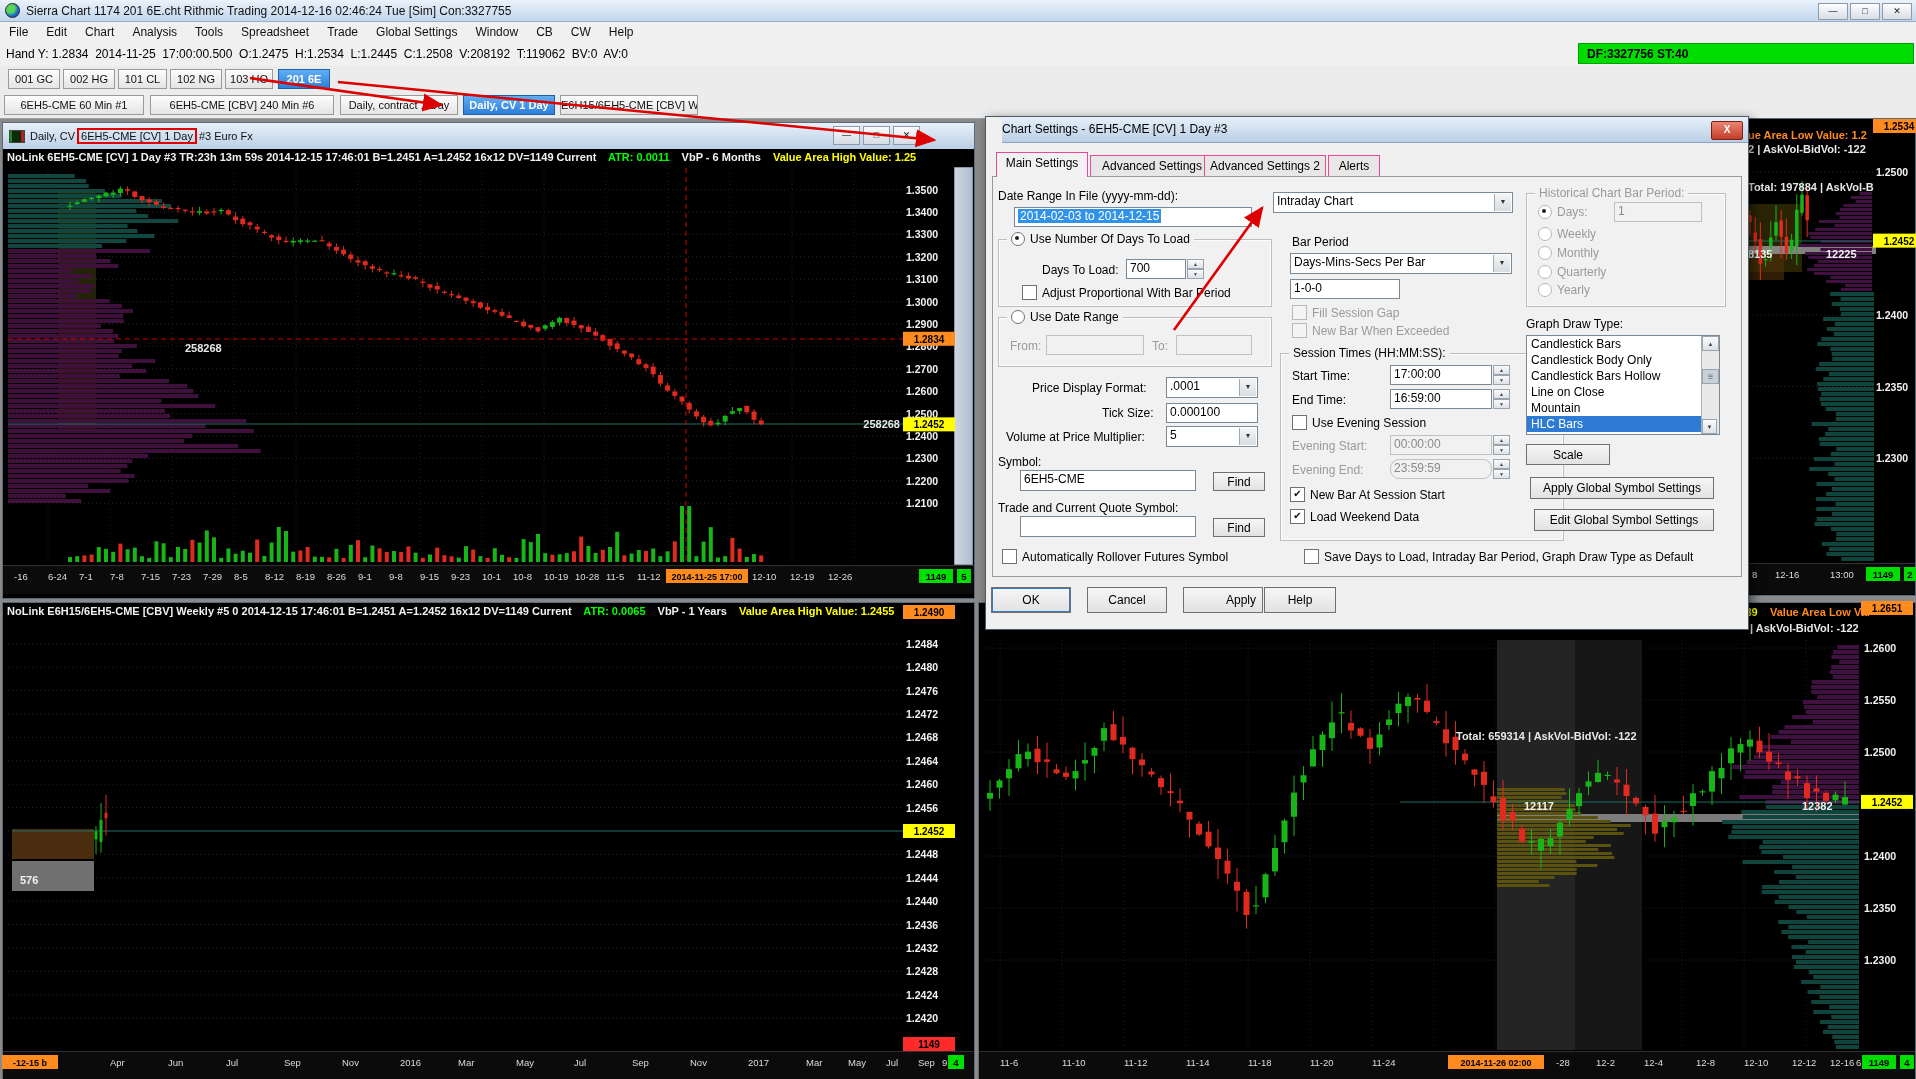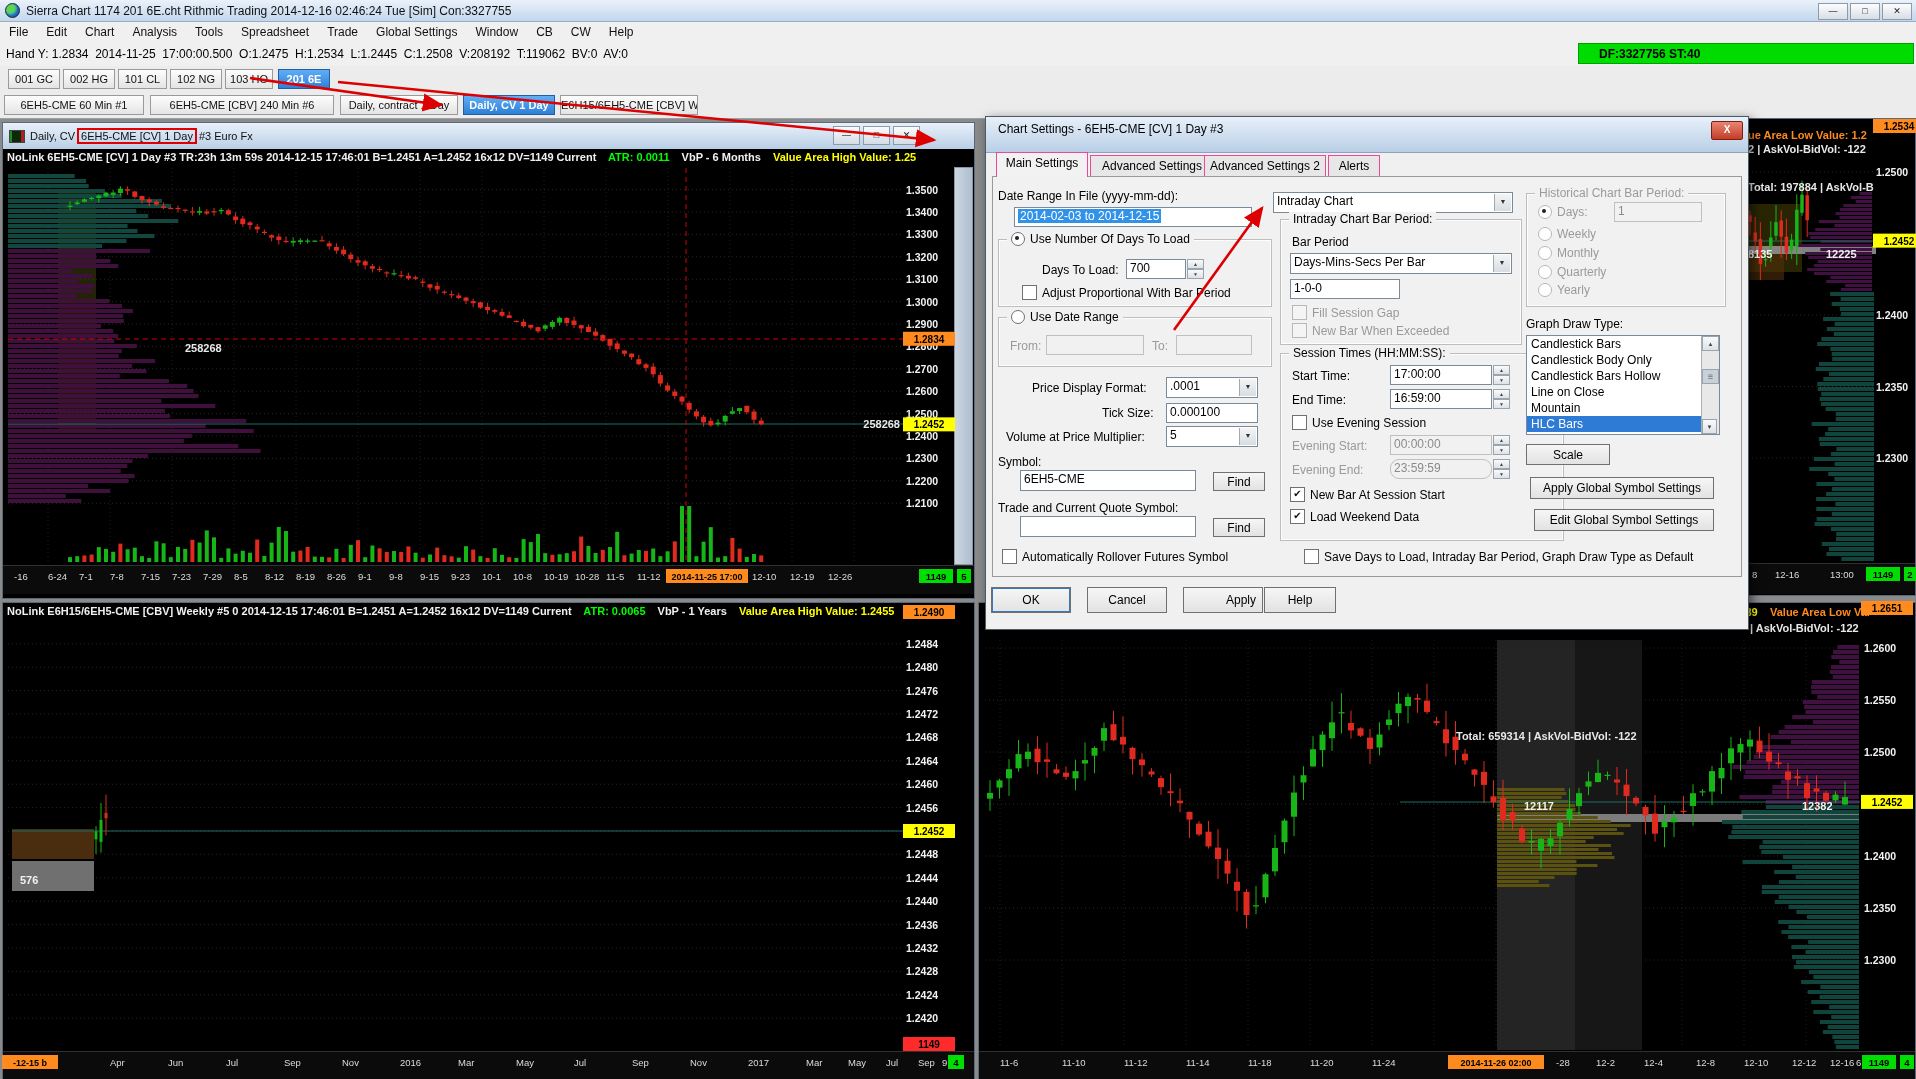--- a/index.html
+++ b/index.html
@@ -13,21 +13,21 @@
   .winctl{display:flex;gap:2px;position:absolute;right:4px;top:3px;}
   .winctl div{width:28px;height:15px;background:linear-gradient(#fdfdfd,#d8dee6);border:1px solid #8d9aa8;
      font-size:9px;line-height:14px;text-align:center;color:#222;}
   .menubar{left:0;top:22px;width:1916px;height:20px;background:#f0f0f0;border-bottom:1px solid #c8c8c8;
      display:flex;align-items:center;font-size:12px;color:#111;}
   .menubar span{padding:2px 9px;}
   .statusrow{left:0;top:42px;width:1916px;height:24px;background:#f0f0f0;border-bottom:1px solid #b8b8b8;
      font-size:12px;color:#000;}
   .statusrow .stxt{position:absolute;left:6px;top:5px;white-space:pre;}
   .dfbox{position:absolute;left:1578px;top:1px;width:336px;height:21px;background:#00dc00;border:1px solid #00a000;
-     font-size:12px;font-weight:bold;color:#000;line-height:20px;padding-left:20px;box-sizing:border-box;}
+     font-size:12px;font-weight:bold;color:#000;line-height:20px;padding-left:8px;box-sizing:border-box;}
   .tabrow{left:0;width:1916px;height:26px;background:#ececec;border-bottom:1px solid #9aa0a8;}
   .tab{position:absolute;top:3px;height:20px;background:linear-gradient(#fdfdfd,#e4e4e4);border:1px solid #9a9a9a;
      font-size:11px;color:#111;text-align:center;line-height:19px;box-sizing:border-box;white-space:nowrap;overflow:hidden;}
   .tab.active{background:linear-gradient(#62aef5,#2d7fd8);color:#fff;border-color:#1f5fa8;font-weight:bold;}
   
   .win{position:absolute;background:#000;border:1px solid #5a6a7a;box-sizing:border-box;}
   .cw-titlebar{position:absolute;left:0;top:0;right:0;height:26px;background:linear-gradient(#e8f0fa,#b9cfe6);
      border-bottom:1px solid #8ba4bd;font-size:11px;color:#111;display:flex;align-items:center;}
   .cw-icon{width:14px;height:11px;background:#0a2a0a;border:1px solid #444;margin:0 5px 0 6px;
      box-shadow:inset 2px 0 0 #1c8c1c, inset -3px 0 0 #b02020;}
@@ -40,22 +40,22 @@
   .chdr span{margin-right:9px;}
   .axisbar{position:absolute;left:0;right:0;background:#0b0b0b;border-top:1px solid #303030;}
   .vscroll{position:absolute;width:19px;background:linear-gradient(90deg,#cdd7e2,#aebdcd);border:1px solid #8898a8;box-sizing:border-box;}
   
   #charts-svg{position:absolute;left:0;top:0;z-index:5;pointer-events:none;}
   #anno-svg{position:absolute;left:0;top:0;z-index:30;pointer-events:none;}
   svg text{font-family:"Liberation Sans",sans-serif;}
   
   .dialog{position:absolute;left:985px;top:116px;width:762px;height:512px;background:#f0f0f0;
      border:1px solid #4a5a68;box-shadow:3px 3px 10px rgba(0,0,0,.55);z-index:10;font-size:12px;color:#000;}
-  .dlg-title{position:absolute;left:0;top:0;right:0;height:36px;background:linear-gradient(#e8f0fa,#b9cfe6);
-     border-bottom:1px solid #8ba4bd;font-size:12px;line-height:25px;padding-left:12px;box-sizing:border-box;}
+  .dlg-title{position:absolute;left:16px;top:0;right:0;height:26px;background:linear-gradient(#e8f0fa,#b9cfe6);
+     border-bottom:1px solid #8ba4bd;font-size:12px;line-height:25px;box-sizing:border-box;}
   .dlg-close{position:absolute;right:5px;top:4px;width:30px;height:17px;background:linear-gradient(#e98573,#c33d28);
      border:1px solid #7a1f12;color:#fff;font-size:10px;text-align:center;line-height:16px;font-weight:bold;border-radius:2px;}
   .dtab{position:absolute;height:22px;background:#e7e7e7;border:1px solid #ec4899;font-size:12px;
      text-align:center;line-height:21px;box-sizing:border-box;}
   .dtab.active{height:25px;background:#f2f2f2;border-bottom:none;z-index:2;}
   .dpanel{position:absolute;left:6px;top:59px;width:748px;height:399px;border:1px solid #9a9a9a;background:#f1f1f1;}
   .grp{position:absolute;border:1px solid #bdbdbd;box-shadow:inset 0 0 0 1px #fdfdfd;}
   .grp .legend{position:absolute;top:-8px;left:8px;background:#f1f1f1;padding:0 4px;display:flex;align-items:center;gap:4px;}
   .lbl{position:absolute;white-space:nowrap;}
   .lbl.dis{color:#9a9a9a;}
@@ -1243,25 +1243,20 @@
     <div class="btn" style="left:227px;top:355px;width:52px;height:19px;line-height:18px;">Find</div>
     <div class="lbl" style="left:12px;top:384px;">Trade and Current Quote Symbol:</div>
     <div class="inp" style="left:34px;top:399px;width:176px;height:21px;"></div>
     <div class="btn" style="left:227px;top:401px;width:52px;height:19px;line-height:18px;">Find</div>
     <div class="cb" style="left:16px;top:432px;">
         <div class="box"></div>
         <span>Automatically Rollover Futures Symbol</span>
       </div>
 
     <div class="inp" style="left:287px;top:75px;width:240px;height:21px;"><span>Intraday Chart</span><div class="combo-btn">▼</div></div>
-    <div class="grp" style="left:294px;top:102px;width:240px;height:124px;">
-      <div class="legend">
-          <span>Intraday Chart Bar Period:</span>
-        </div>
-    </div>
     <div class="lbl" style="left:306px;top:118px;">Bar Period</div>
     <div class="inp" style="left:304px;top:136px;width:222px;height:21px;"><span>Days-Mins-Secs Per Bar</span><div class="combo-btn">▼</div></div>
     <div class="inp" style="left:304px;top:162px;width:110px;height:20px;">1-0-0</div>
     <div class="cb dis" style="left:306px;top:188px;">
         <div class="box"></div>
         <span>Fill Session Gap</span>
       </div>
     <div class="cb dis" style="left:306px;top:206px;">
         <div class="box"></div>
         <span>New Bar When Exceeded</span>

